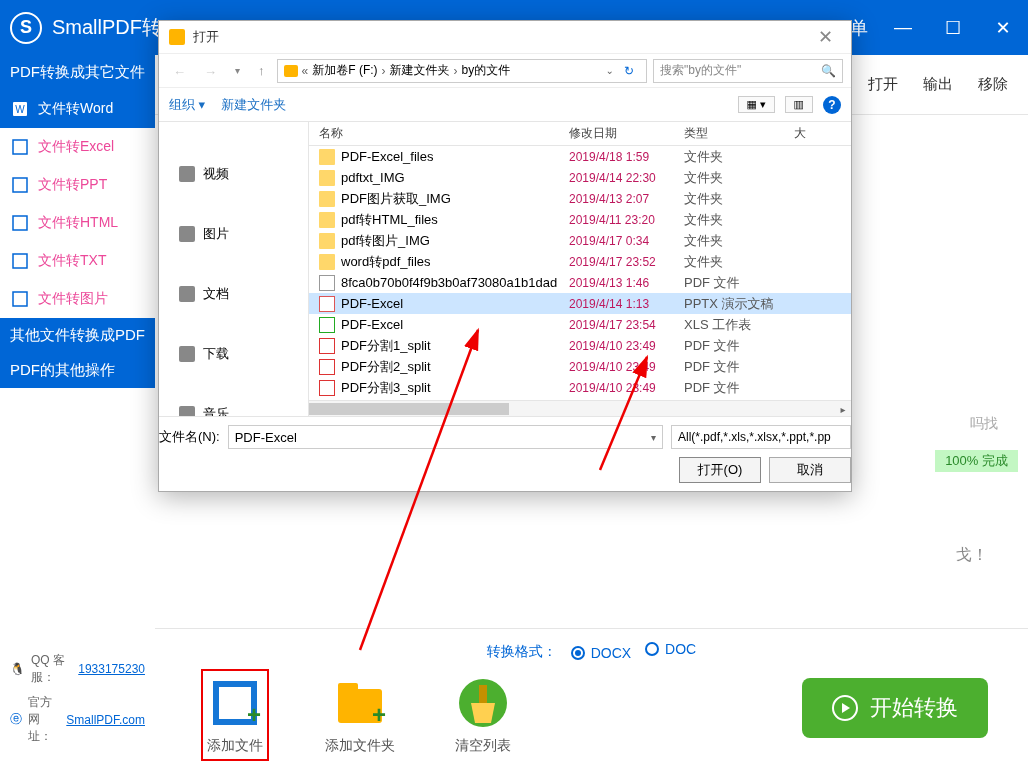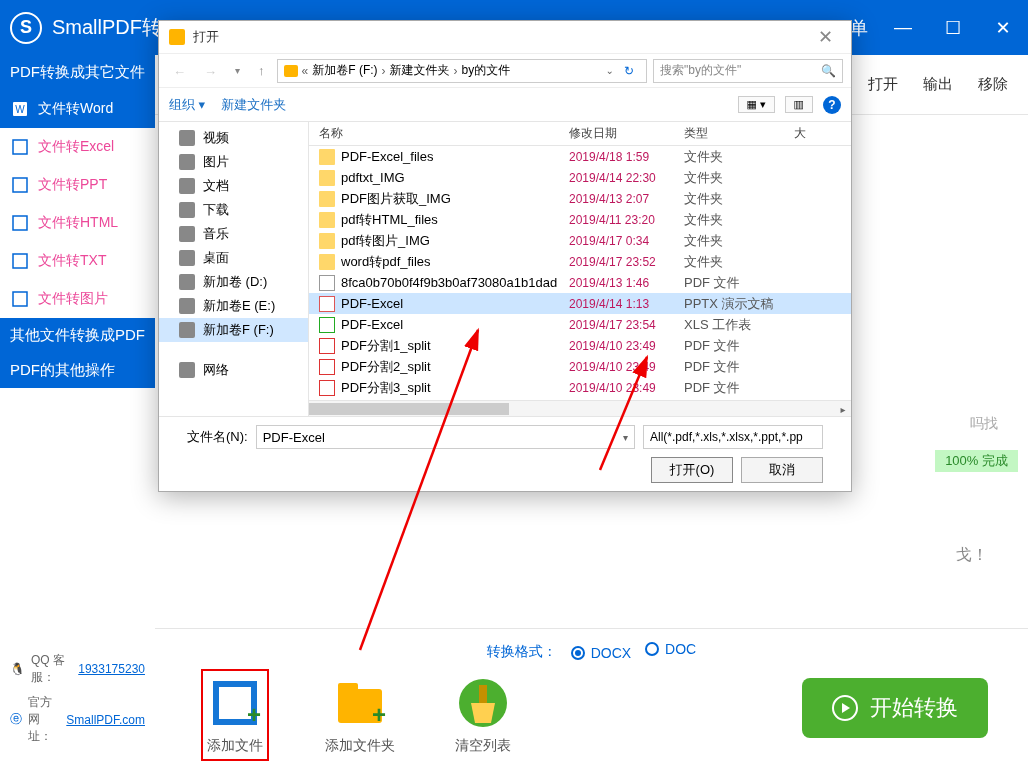--- a/index.html
+++ b/index.html
@@ -67,21 +67,21 @@
 .search-mag { margin-left: auto; }
 
 .dlg-toolbar { height: 34px; border-bottom: 1px solid #e5e5e5; display: flex; align-items: center; padding: 0 10px; gap: 16px; font-size: 13px; }
 .dlg-tool-link { color: #1a6fc4; cursor: pointer; }
 .dlg-tool-right { margin-left: auto; display: flex; gap: 10px; align-items: center; }
 .view-btn { border: 1px solid #ccc; padding: 1px 8px; font-size: 11px; background: #fafafa; }
 .help-icon { width: 18px; height: 18px; background: #0066d6; color: #fff; border-radius: 50%; display: flex; align-items: center; justify-content: center; font-size: 12px; font-weight: bold; }
 
 .dlg-body { flex: 1; display: flex; overflow: hidden; }
 .dlg-tree { width: 150px; border-right: 1px solid #e5e5e5; overflow-y: auto; font-size: 13px; padding: 4px 0; }
-.tree-item { display: flex; align-items: center; padding: 3px 10px; gap: 8px; cursor: pointer; }
+.tree-item { display: flex; align-items: center; padding: 3px 10px; gap: 8px; cursor: pointer; margin-top: 36px; }
 .tree-item.selected { background: #d0e7ff; }
 .tree-icon { width: 16px; height: 16px; display: inline-block; }
 .tree-item.indent { padding-left: 20px; }
 
 .dlg-files { flex: 1; display: flex; flex-direction: column; overflow: hidden; }
 .file-header { display: flex; font-size: 12px; border-bottom: 1px solid #e5e5e5; height: 24px; align-items: center; color: #444; }
 .fh-name { width: 260px; padding-left: 10px; }
 .fh-date { width: 115px; }
 .fh-type { width: 110px; }
 .fh-size { flex: 1; }
@@ -91,21 +91,21 @@
 .fr-name { width: 260px; padding-left: 10px; display: flex; align-items: center; gap: 6px; }
 .fr-date { width: 115px; color: #be185d; font-size: 12px; }
 .fr-type { width: 110px; color: #555; font-size: 13px; }
 .fi { width: 16px; height: 16px; display: inline-block; flex-shrink: 0; }
 .fi-folder { background: #ffd76a; border-radius: 1px; }
 .fi-file { background: #fff; border: 1px solid #999; }
 .fi-pdf { background: #fff; border: 1px solid #d33; }
 .fi-ppt { background: #fff; border: 1px solid #d55; }
 .fi-xls { background: #fff; border: 1px solid #2a2; }
 
-.dlg-bottom { border-top: 1px solid #e5e5e5; padding: 8px 28px; display: flex; flex-direction: column; gap: 8px; }
+.dlg-bottom { border-top: 1px solid #e5e5e5; padding: 8px 0; display: flex; flex-direction: column; gap: 8px; }
 .dlg-row1 { display: flex; align-items: center; gap: 8px; font-size: 13px; }
 .fn-label { white-space: nowrap; }
 .fn-combo { flex: 1; height: 24px; border: 1px solid #ccc; padding: 0 6px; font-size: 13px; display: flex; align-items: center; }
 .fn-combo .caret { margin-left: auto; font-size: 10px; color: #666; }
 .filter-combo { width: 180px; height: 24px; border: 1px solid #ccc; padding: 0 6px; font-size: 12px; display: flex; align-items: center; overflow: hidden; white-space: nowrap; gap: 28px; }
 .dlg-row2 { display: flex; justify-content: flex-end; gap: 8px; }
 .dlg-btn { width: 82px; height: 26px; border: 1px solid #aaa; background: #f4f4f4; font-size: 13px; cursor: pointer; }
 .dlg-btn.primary { border: 1px solid #888; }
 
 .scrollbar-h { height: 16px; border-top: 1px solid #e5e5e5; background: #f5f5f5; position: relative; }

